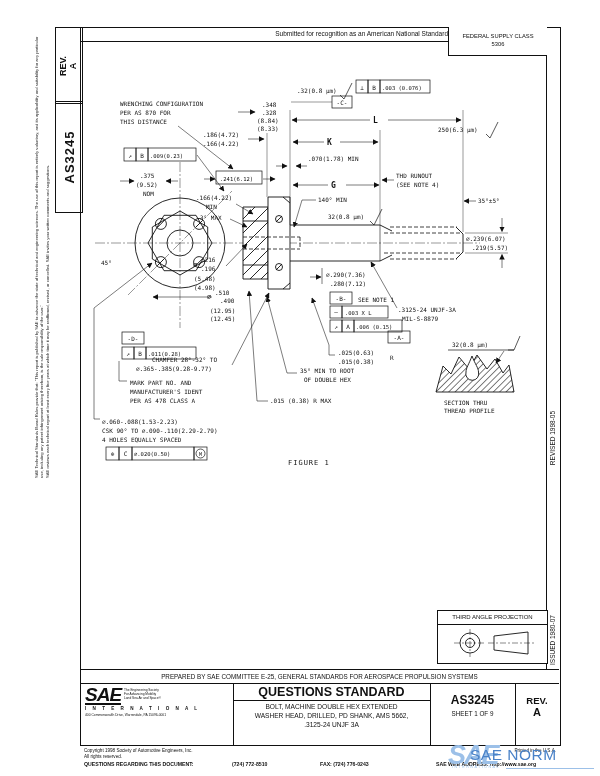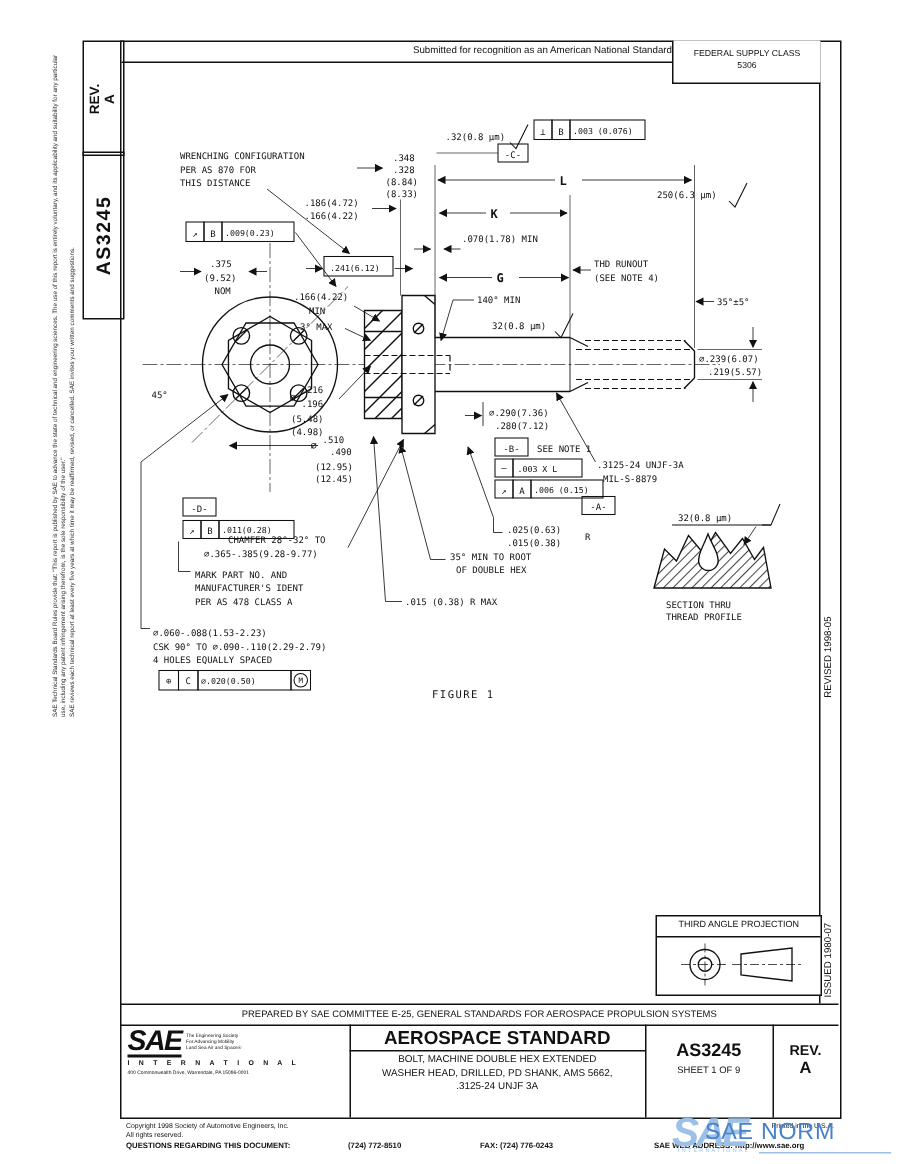--- a/index.html
+++ b/index.html
@@ -409,21 +409,21 @@
         <div>The Engineering Society</div>
         <div>For Advancing Mobility</div>
         <div>Land Sea Air and Space®</div>
       </div>
     </div>
     <div class="sae-intl">I N T E R N A T I O N A L</div>
     <div class="sae-addr">400 Commonwealth Drive, Warrendale, PA 15096-0001</div>
   </div>
 
   <div class="abs tb-cell cell-center">
-    <div class="as-head">AEROSPACE STANDARD</div>
+    <div class="as-head">QUESTIONS STANDARD</div>
     <div class="as-sub">
       <div>BOLT, MACHINE DOUBLE HEX EXTENDED</div>
       <div>WASHER HEAD, DRILLED, PD SHANK, AMS 5662,</div>
       <div>.3125-24 UNJF 3A</div>
     </div>
   </div>
 
   <div class="abs tb-cell cell-num">
     <div class="big">AS3245</div>
     <div class="small">SHEET 1 OF 9</div>

